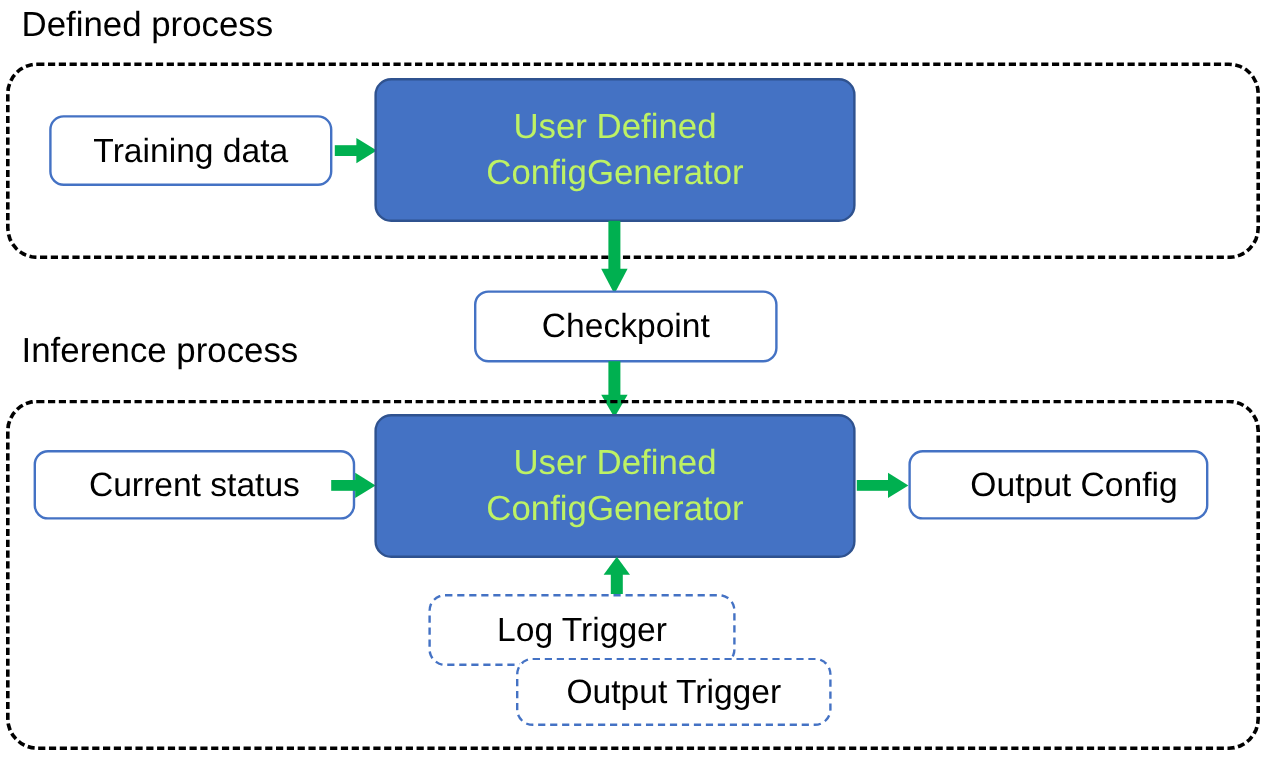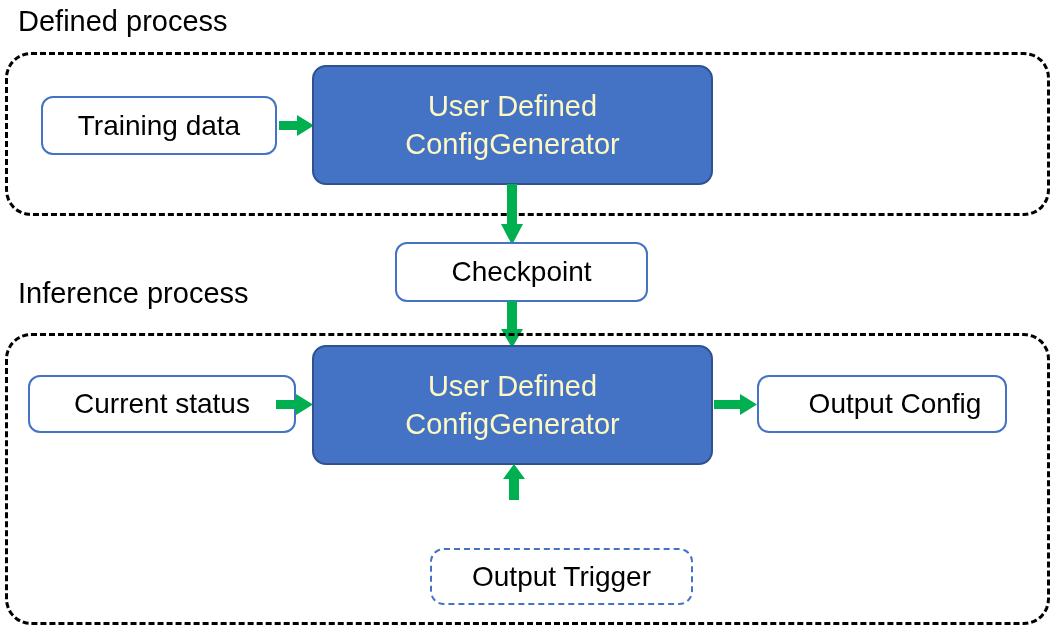--- a/index.html
+++ b/index.html
@@ -54,21 +54,21 @@
   
   .proc-box {
     box-sizing: border-box;
     background: #4472C4;
     border: 2px solid #2F528F;
     border-radius: 14px;
     display: flex;
     flex-direction: column;
     align-items: center;
     justify-content: center;
-    color: #fef9c3;
+    color: #bef264;
     font-size: 29px;
     line-height: 38px;
     white-space: nowrap;
     text-align: center;
   }
 
   
   .trigger-box {
     box-sizing: border-box;
     background: #ffffff;
@@ -172,18 +172,21 @@
 
   <div class="abs" style="left:498px; top:464px; width:32px; height:36px;">
     <svg class="arrow-svg" width="32" height="36" viewBox="0 0 32 36" aria-hidden="true">
       <g fill="#00B050">
         <rect x="11" y="12" width="10" height="24"></rect>
         <polygon points="5,15 27,15 16,0"></polygon>
       </g>
     </svg>
   </div>
 
+  <div class="abs trigger-box" style="left:357px; top:495px; width:256px; height:60px; z-index:1;">
+    <span>Log Trigger</span>
+  </div>
 
   <div class="abs trigger-box" style="left:430px; top:548px; width:263px; height:57px; z-index:2;">
     <span>Output Trigger</span>
   </div>
 
 </div>
 
 </body></html>

